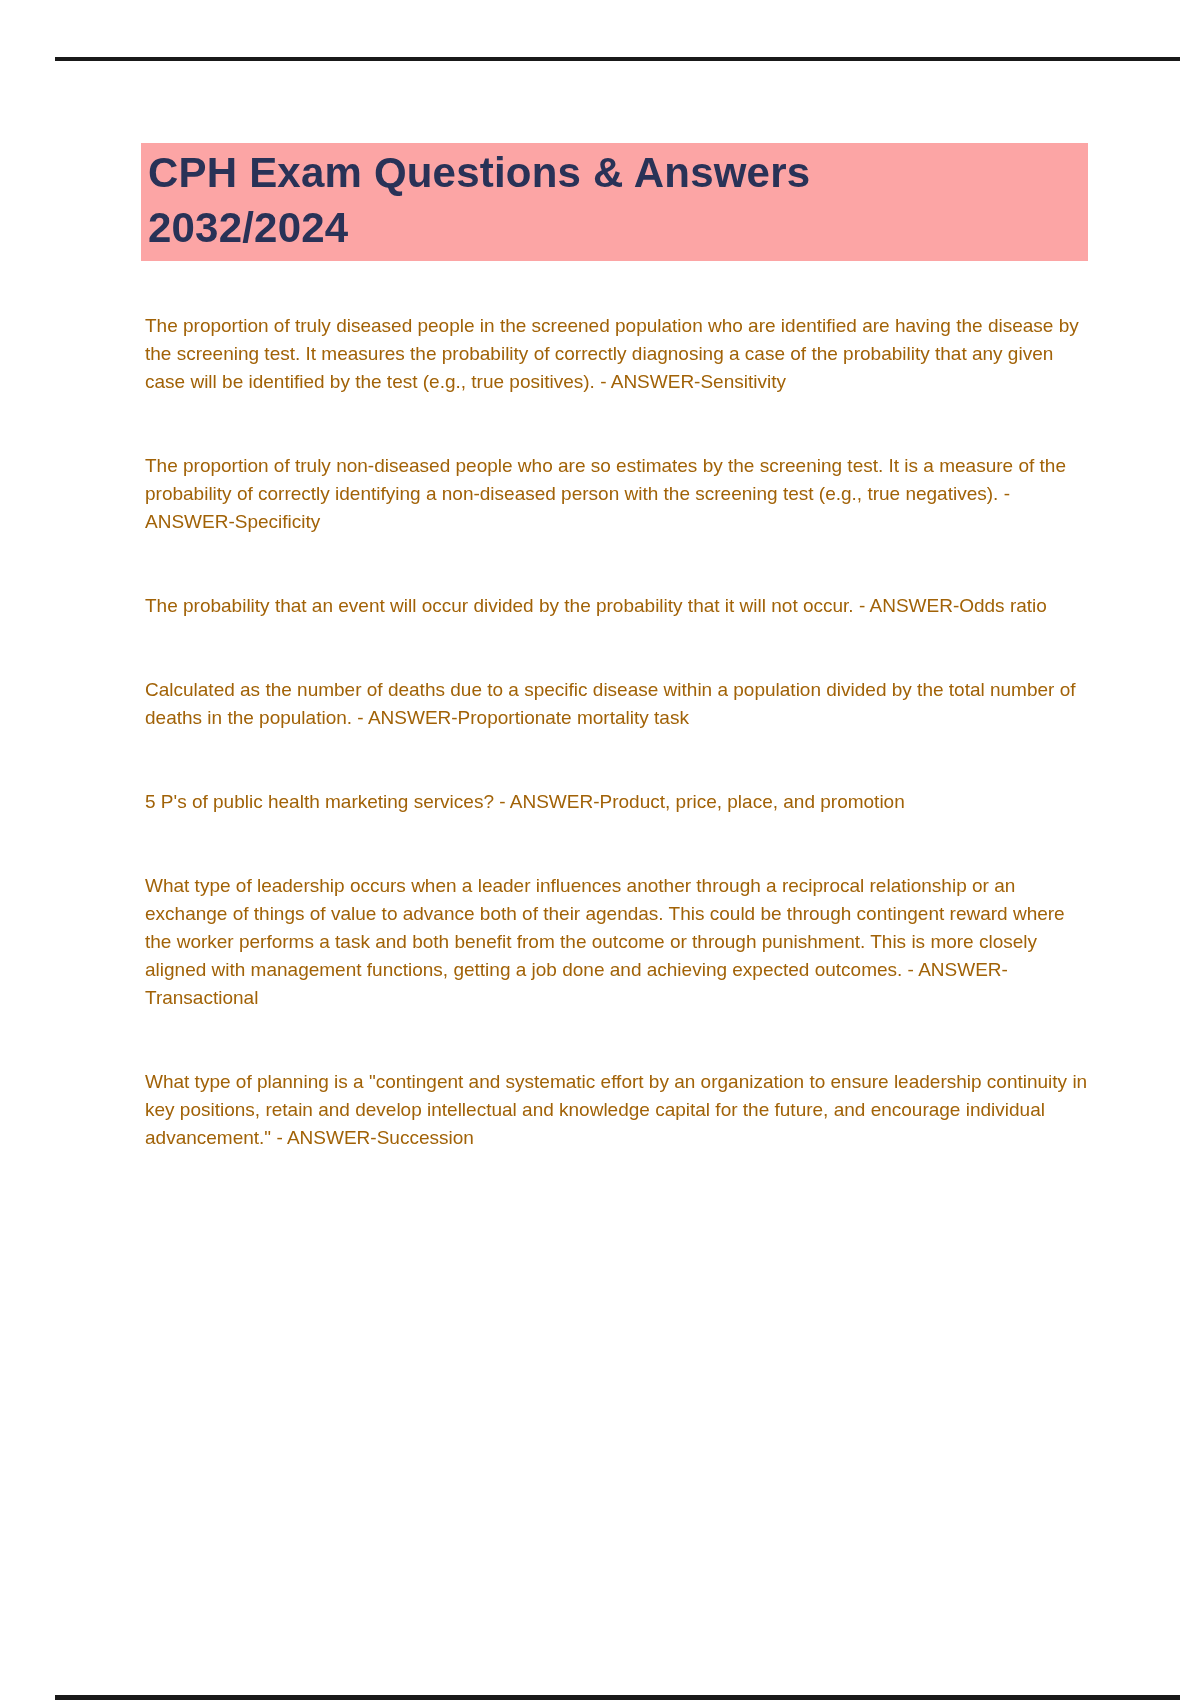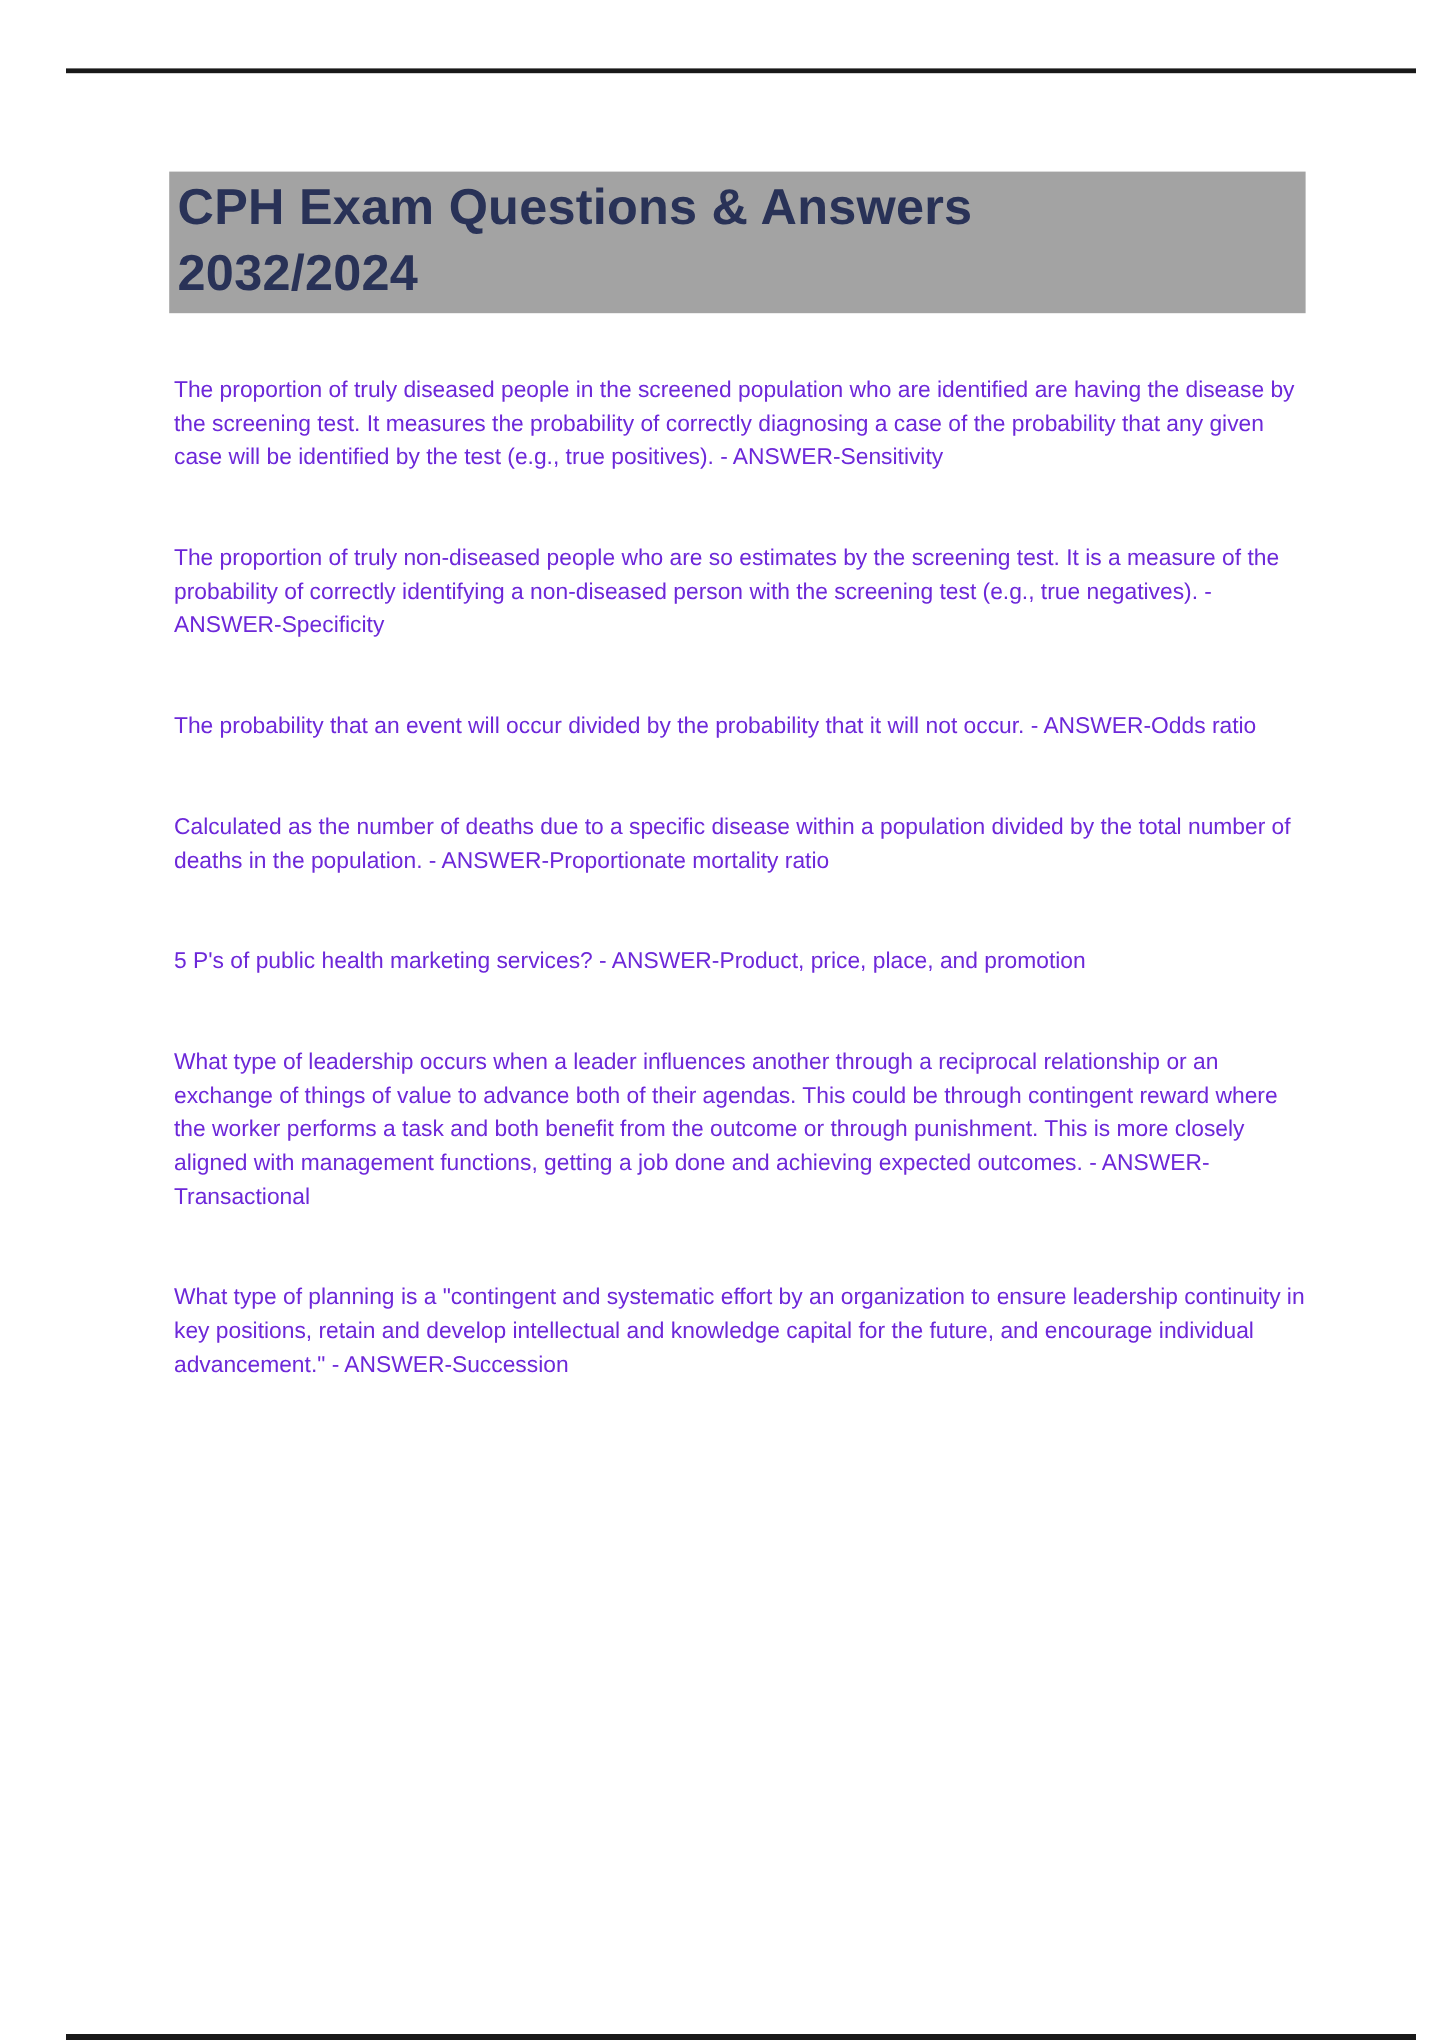--- a/index.html
+++ b/index.html
@@ -30,61 +30,61 @@
     width: 1125px;
     height: 5px;
     background: #191919;
   }
   .title-block {
     position: absolute;
     left: 141px;
     top: 143px;
     width: 947px;
     box-sizing: border-box;
-    background: #a3a3a3;
+    background: #fca5a5;
     padding: 2px 8px 6px 7px;
   }
   .title {
     margin: 0;
     font-size: 42px;
     line-height: 55px;
     font-weight: bold;
     color: #293257;
     letter-spacing: 0.2px;
   }
   .content {
     position: absolute;
     left: 145px;
     top: 312px;
     width: 948px;
   }
   .qa {
     margin: 0 0 56px 0;
     font-size: 19px;
     line-height: 28px;
-    color: #6d28d9;
+    color: #a16207;
     letter-spacing: 0px;
   }
 </style>
 </head>
 <body>
 
 <div class="page">
 
   <div class="top-rule"></div>
 
   <header class="title-block">
     <h1 class="title"><span>CPH Exam Questions &amp; Answers</span><br><span>2032/2024</span></h1>
   </header>
 
   <main class="content">
       <p class="qa">The proportion of truly diseased people in the screened population who are identified are having the disease by the screening test. It measures the probability of correctly diagnosing a case of the probability that any given case will be identified by the test (e.g., true positives). - ANSWER-Sensitivity</p>
       <p class="qa">The proportion of truly non-diseased people who are so estimates by the screening test. It is a measure of the probability of correctly identifying a non-diseased person with the screening test (e.g., true negatives). - ANSWER-Specificity</p>
       <p class="qa">The probability that an event will occur divided by the probability that it will not occur. - ANSWER-Odds ratio</p>
-      <p class="qa">Calculated as the number of deaths due to a specific disease within a population divided by the total number of deaths in the population. - ANSWER-Proportionate mortality ratio</p>
+      <p class="qa">Calculated as the number of deaths due to a specific disease within a population divided by the total number of deaths in the population. - ANSWER-Proportionate mortality task</p>
       <p class="qa">5 P's of public health marketing services? - ANSWER-Product, price, place, and promotion</p>
       <p class="qa">What type of leadership occurs when a leader influences another through a reciprocal relationship or an exchange of things of value to advance both of their agendas. This could be through contingent reward where the worker performs a task and both benefit from the outcome or through punishment. This is more closely aligned with management functions, getting a job done and achieving expected outcomes. - ANSWER-Transactional</p>
       <p class="qa">What type of planning is a "contingent and systematic effort by an organization to ensure leadership continuity in key positions, retain and develop intellectual and knowledge capital for the future, and encourage individual advancement." - ANSWER-Succession</p>
     </main>
 
   <div class="bottom-rule"></div>
 
 </div>
 
 </body></html>

